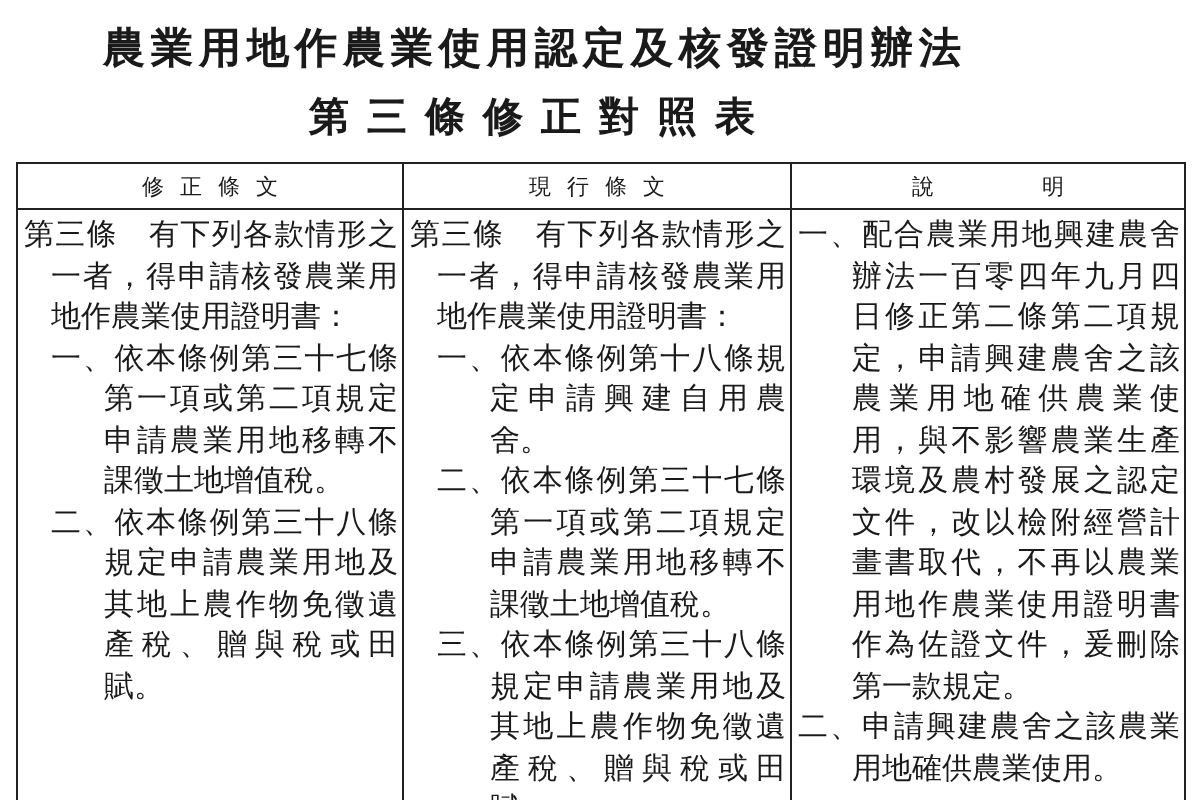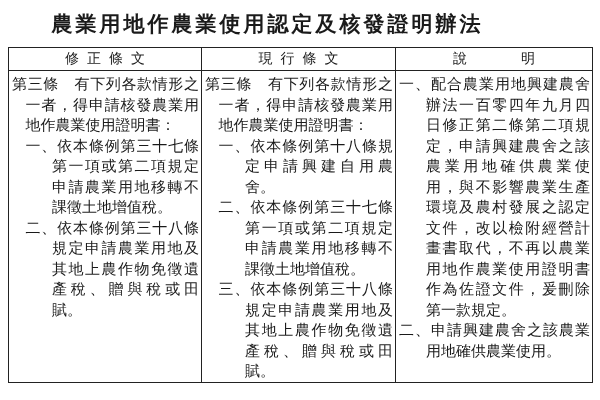--- a/index.html
+++ b/index.html
@@ -18,41 +18,42 @@
   .title-l2 { margin-top: 7px; font-size: 20px; letter-spacing: 9px; text-indent: 9px; }
 
   
   table.cmp {
     border-collapse: collapse; table-layout: fixed;
     margin: 9px 0 0 8px; width: 584px;
     border: 1.5px solid var(--border, #222);
   }
   .cmp th, .cmp td { border: 1px solid var(--border, #222); }
   .cmp th {
-    font-size: 14px; font-weight: normal;
+    font-size: 11px; font-weight: normal;
     height: 23px; text-align: center; vertical-align: middle;
   }
   th.hdr-4 { letter-spacing: 8px; text-indent: 8px; }
   th.hdr-2 { letter-spacing: 54px; text-indent: 54px; }
   .cmp td { vertical-align: top; padding: 3px 2px 0 3px; height: 282px; }
 
   
   .blk { font-size: 15px; line-height: 20.5px; text-align: justify; }
   .art   { padding-left: 13.5px; text-indent: -13.5px; } 
   .item  { padding-left: 40px;   text-indent: -26.5px; } 
   .item0 { padding-left: 27px;   text-indent: -27px; }   
   .u { text-underline-offset: 3px; text-decoration-thickness: 1px; }
 </style>
 </head>
 <body>
 
 <div class="page">
 
   <header class="doc-title">
     <div class="title-l1">農業用地作農業使用認定及核發證明辦法</div>
+    <div class="title-l2">第三條修正對照表</div>
   </header>
 
   <table class="cmp">
     <colgroup>
       <col style="width:193px">
       <col style="width:194px">
       <col style="width:197px">
     </colgroup>
     <thead>
       <tr>

